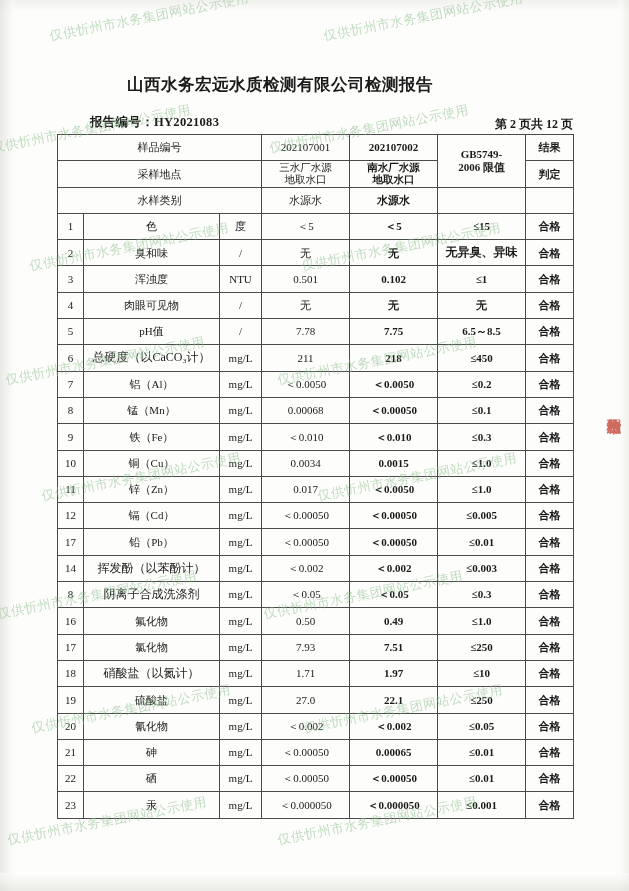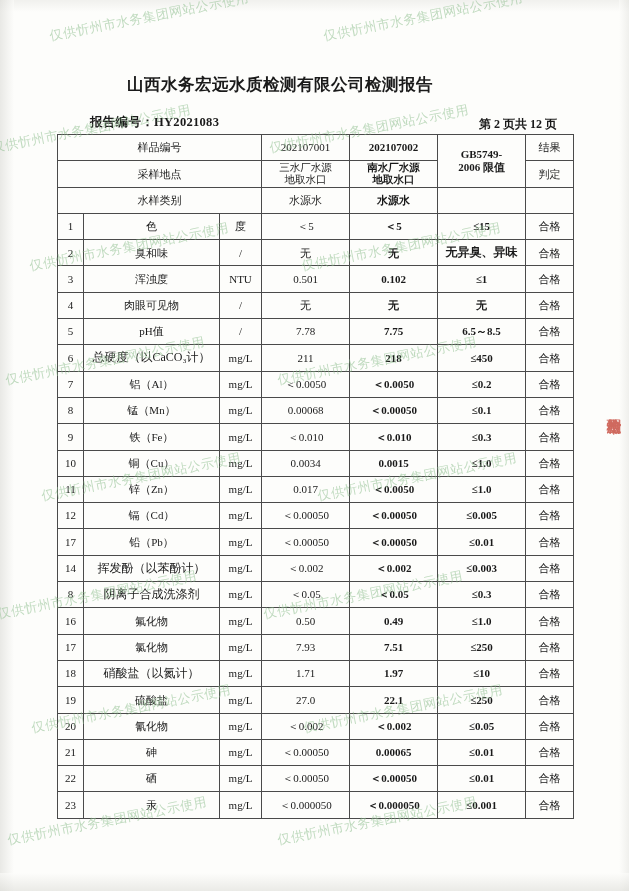--- a/index.html
+++ b/index.html
@@ -62,21 +62,21 @@
     top: 114px;
     left: 58px;
     font-size: 12.5px;
     font-weight: bold;
     letter-spacing: .3px;
     margin-left: 32px;
   }
   .page-no {
     position: absolute;
     top: 116px;
-    right: 72px;
+    right: 56px;
     font-size: 12px;
     font-weight: bold;
   }
 
   table.report {
     position: absolute;
     top: 134px;
     left: 57px;
     width: 516px;
     border-collapse: collapse;
@@ -91,21 +91,21 @@
     height: 25.3px;
     line-height: 1.15;
     font-family: "Liberation Serif", serif;
   }
   td.c-no { width: 26px; }
   td.c-item { width: 136px; }
   td.c-unit { width: 42px; }
   td.c-v1 { width: 88px; }
   td.c-v2 { width: 88px; font-weight: bold; }
   td.c-limit { width: 88px; font-weight: bold; }
-  td.c-res { width: 48px; }
+  td.c-res { width: 48px; font-weight: bold; }
 
   .hdr { font-weight: normal; }
   .item-left {
     text-align: left;
     padding-left: 22px;
   }
   .two-line {
     line-height: 1.25;
     font-size: 10.5px;
   }

